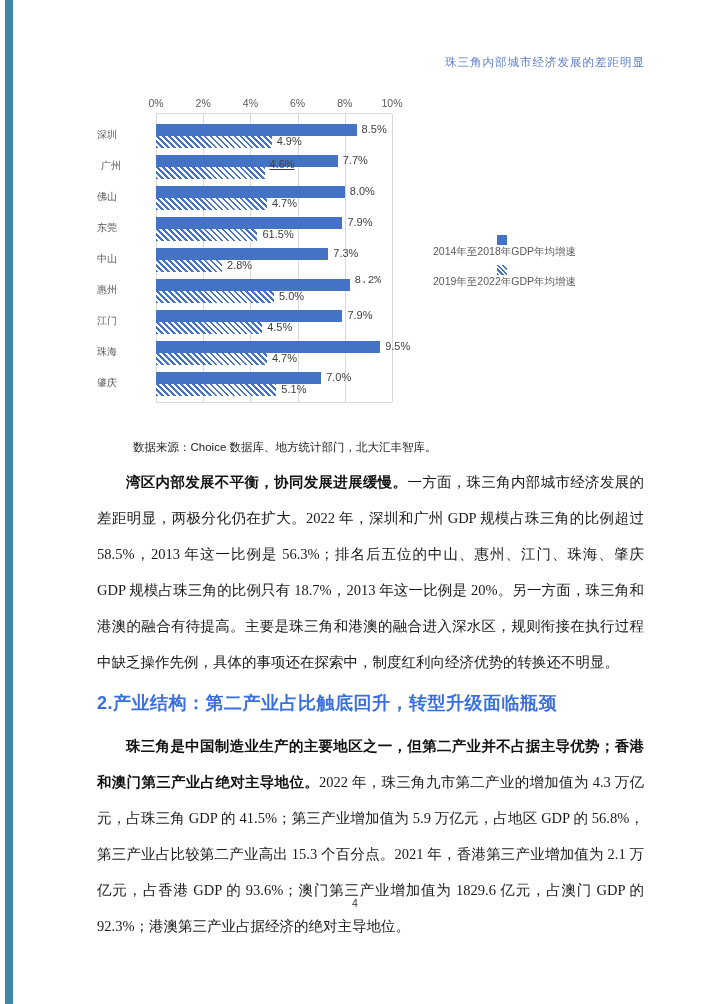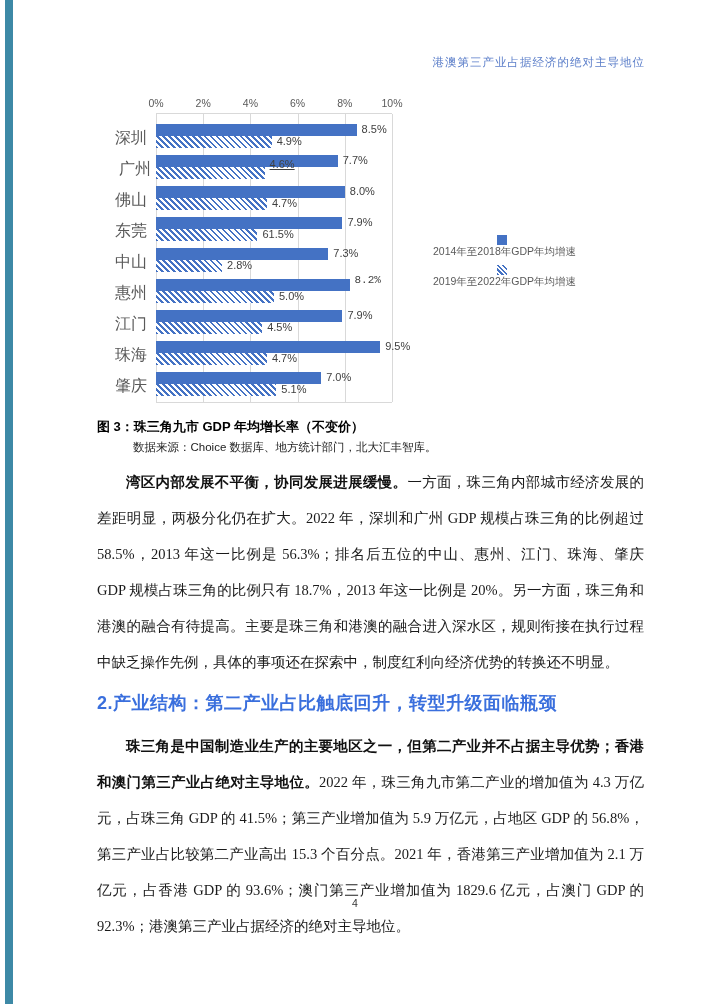--- a/index.html
+++ b/index.html
@@ -12,21 +12,21 @@
   .header{
     position:absolute;top:55px;right:65px;font-size:11.5px;letter-spacing:1px;
     color:var(--header-blue,#5b7ec9);font-family:"Liberation Sans",sans-serif;
   }
   
   .chart{position:absolute;left:97px;top:96px;width:545px;height:318px;}
   .plot{position:absolute;left:59px;top:17px;width:236px;height:288px;
         border-top:1px solid #d9d9d9;border-bottom:1px solid #d9d9d9;}
   .gridline{position:absolute;top:0;bottom:0;width:1px;background:#d9d9d9;}
   .tick{position:absolute;top:-1px;transform:translateX(-50%);font-size:10.5px;color:#595959;white-space:nowrap;}
-  .cat-label{position:absolute;width:50px;text-align:right;font-size:16px;color:#595959;white-space:nowrap;}
+  .cat-label{position:absolute;width:50px;font-size:10px;color:#595959;white-space:nowrap;}
   .bar{position:absolute;left:0;height:12px;}
   .bar.solid{background:var(--bar-blue,#4472C4);}
   .bar.hatched{
     background:repeating-linear-gradient(45deg,var(--bar-blue,#4472C4) 0 1.8px,#ffffff 1.8px 4.2px);
   }
   .val-label{position:absolute;font-size:11px;color:#404040;white-space:nowrap;line-height:13px;}
   .legend{position:absolute;left:336px;top:139px;}
   .legend-item{display:flex;align-items:center;margin-bottom:6px;flex-direction:column;}
   .legend-marker{width:10px;height:10px;margin-right:5px;flex:none;}
   .legend-marker.solid{background:var(--bar-blue,#4472C4);}
@@ -52,21 +52,21 @@
   }
   .page-number{position:absolute;left:0;right:0;top:897px;text-align:center;
                font-size:10.5px;color:#333;font-family:"Liberation Sans",sans-serif;}
 </style>
 </head>
 <body>
 
 <div class="page" style="--accent-bar: #3d89a6; --header-blue: #5b7ec9; --heading-blue: #3a6fdd; --bar-blue: #4472C4;">
   <div class="accent-bar"></div>
 
-  <div class="header">港澳第三产业占据经济的绝对主导地位</div>
+  <div class="header">珠三角内部城市经济发展的差距明显</div>
 
   <div class="chart">
     <div class="plot" id="plot">
         <div class="gridline" style="left: 0%;"></div>
         <div class="tick" style="left: calc(0%); top: -17px;">0%</div>
         <div class="gridline" style="left: 20%;"></div>
         <div class="tick" style="left: calc(20%); top: -17px;">2%</div>
         <div class="gridline" style="left: 40%;"></div>
         <div class="tick" style="left: calc(40%); top: -17px;">4%</div>
         <div class="gridline" style="left: 60%;"></div>
@@ -128,21 +128,20 @@
           <span class="legend-marker solid"></span>
           <span class="legend-label">2014年至2018年GDP年均增速</span>
         </div>
         <div class="legend-item">
           <span class="legend-marker hatched"></span>
           <span class="legend-label">2019年至2022年GDP年均增速</span>
         </div>
       </div>
   </div>
 
-  <div class="caption">图 3：珠三角九市 GDP 年均增长率（不变价）</div>
   <div class="source">数据来源：Choice 数据库、地方统计部门，北大汇丰智库。</div>
 
   <p class="body-para para1"><span class="lead">湾区内部发展不平衡，协同发展进展缓慢。</span><span>一方面，珠三角内部城市经济发展的差距明显，两极分化仍在扩大。2022 年，深圳和广州 GDP 规模占珠三角的比例超过 58.5%，2013 年这一比例是 56.3%；排名后五位的中山、惠州、江门、珠海、肇庆 GDP 规模占珠三角的比例只有 18.7%，2013 年这一比例是 20%。另一方面，珠三角和港澳的融合有待提高。主要是珠三角和港澳的融合进入深水区，规则衔接在执行过程中缺乏操作先例，具体的事项还在探索中，制度红利向经济优势的转换还不明显。</span></p>
 
   <h2 class="section-heading">2.产业结构：第二产业占比触底回升，转型升级面临瓶颈</h2>
 
   <p class="body-para para2"><span class="lead">珠三角是中国制造业生产的主要地区之一，但第二产业并不占据主导优势；香港和澳门第三产业占绝对主导地位。</span><span>2022 年，珠三角九市第二产业的增加值为 4.3 万亿元，占珠三角 GDP 的 41.5%；第三产业增加值为 5.9 万亿元，占地区 GDP 的 56.8%，第三产业占比较第二产业高出 15.3 个百分点。2021 年，香港第三产业增加值为 2.1 万亿元，占香港 GDP 的 93.6%；澳门第三产业增加值为 1829.6 亿元，占澳门 GDP 的 92.3%；港澳第三产业占据经济的绝对主导地位。</span></p>
 
   <div class="page-number">4</div>
 </div>

